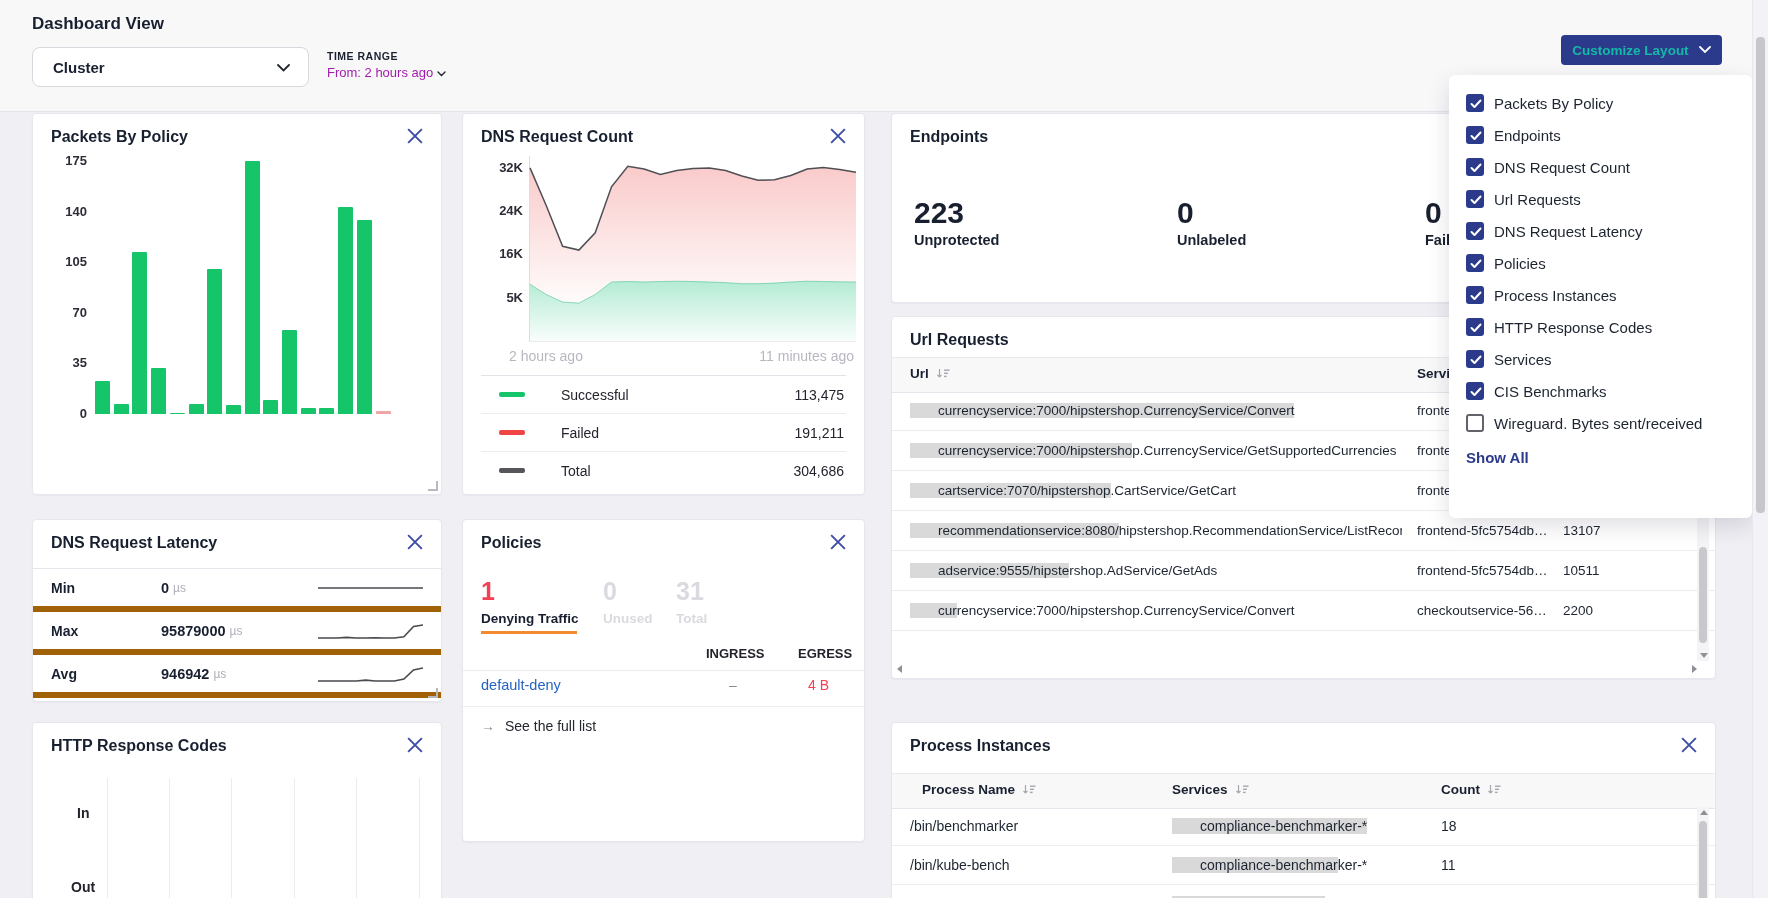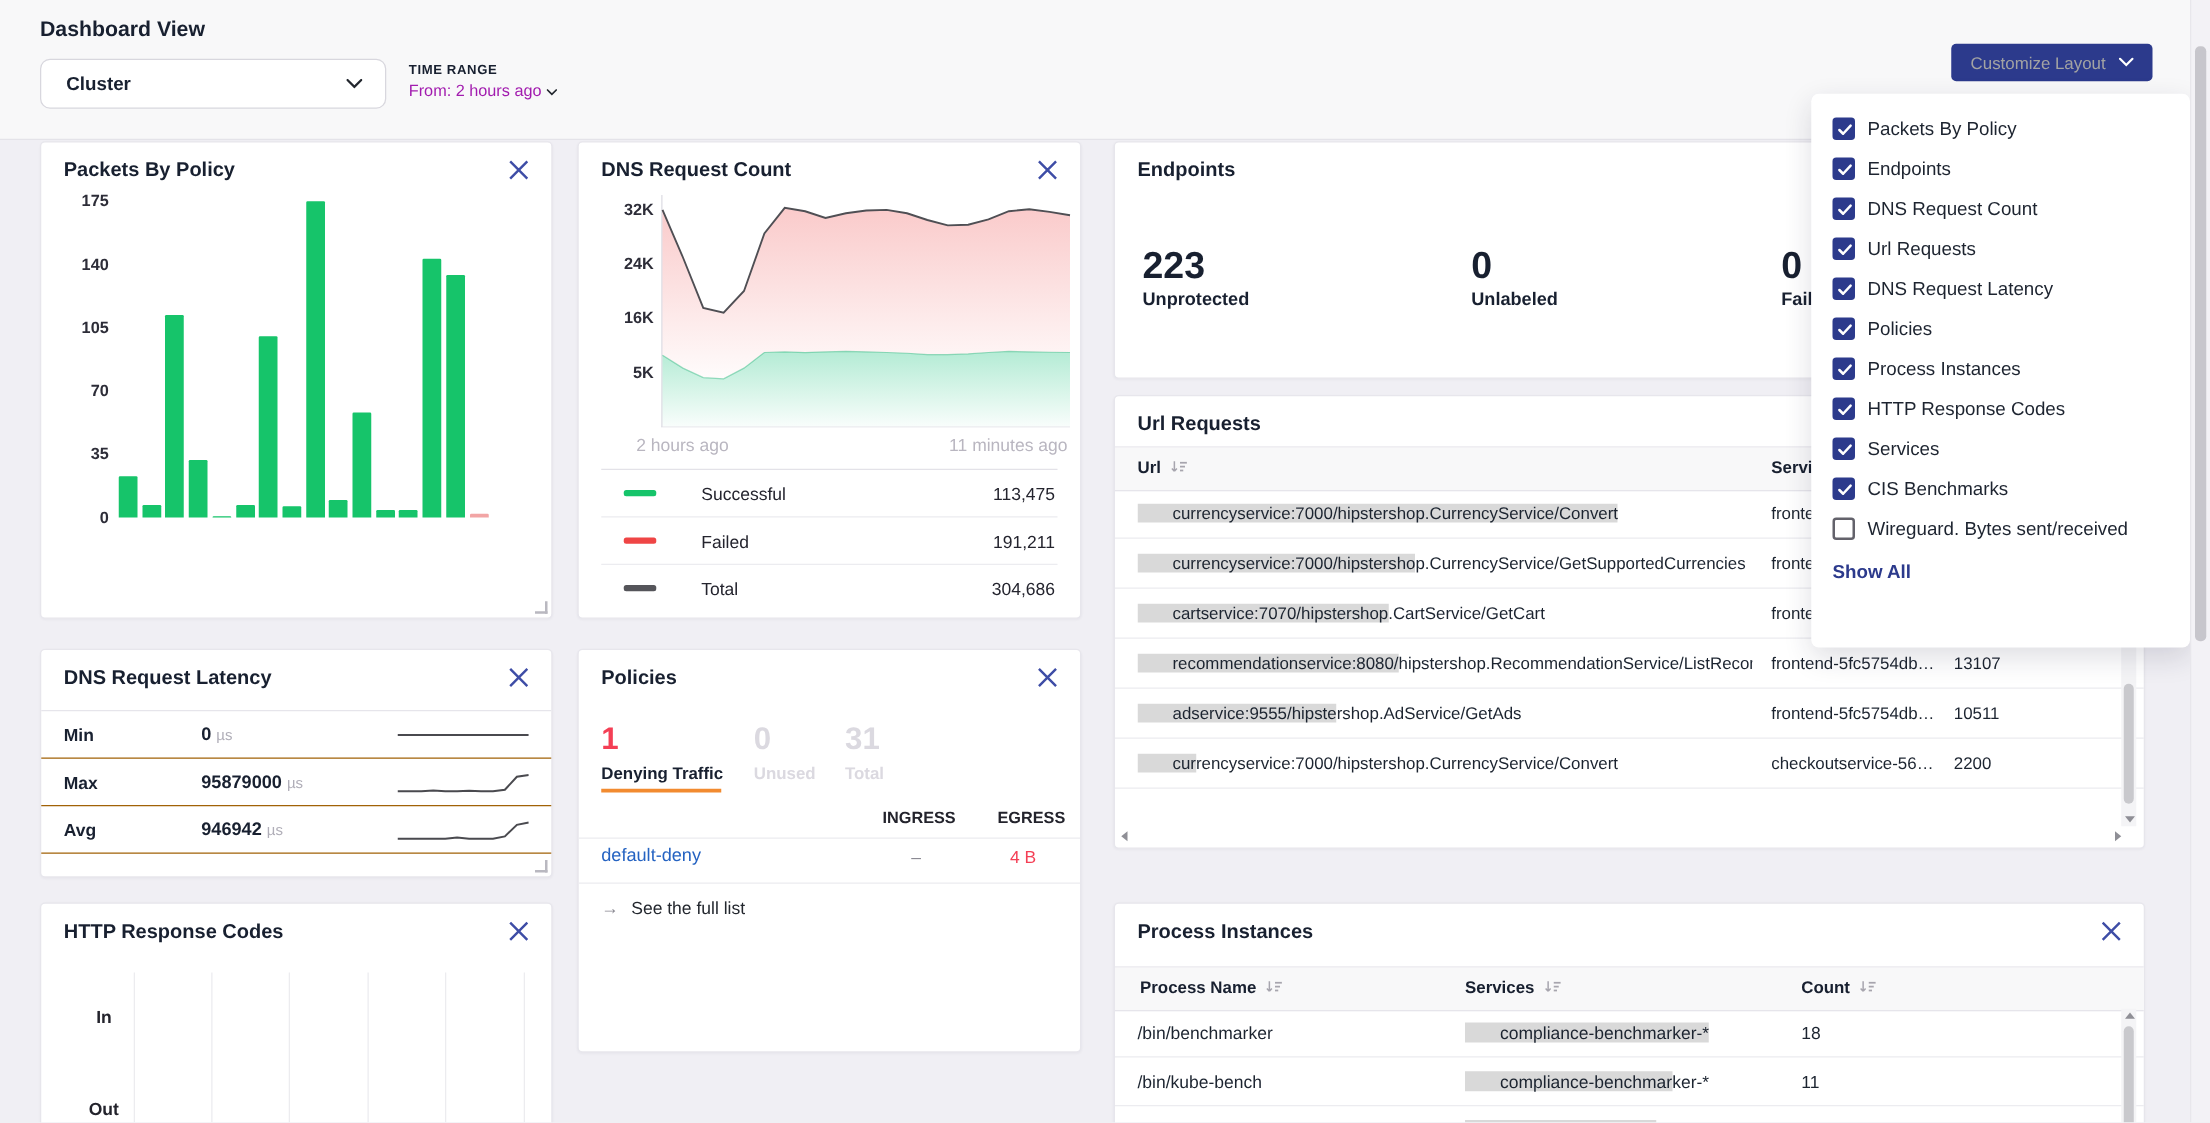--- a/index.html
+++ b/index.html
@@ -5,21 +5,21 @@
   html,body{margin:0;padding:0;overflow:hidden;}
   body{font-family:"Liberation Sans","DejaVu Sans",sans-serif;background:#f0eff4;color:#182030;}
   .app{position:relative;width:1768px;height:898px;overflow:hidden;background:#f0eff4;}
   .topbar{position:absolute;left:0;top:0;width:100%;height:111px;background:#f8f8f9;border-bottom:1px solid #e4e3e9;}
   .page-title{position:absolute;left:32px;top:14px;font-size:17px;font-weight:700;}
   .view-select{position:absolute;left:32px;top:47px;width:277px;height:40px;background:#fff;border:1px solid #d8d7de;border-radius:8px;display:flex;align-items:center;justify-content:space-between;padding:0 18px 0 20px;box-sizing:border-box;cursor:pointer;}
   .view-select .val{font-size:15px;font-weight:700;}
   .timerange{position:absolute;left:327px;top:50px;}
   .timerange .tr-label{font-size:10.5px;font-weight:700;letter-spacing:.5px;}
   .timerange .tr-from{font-size:13px;margin-top:3px;color:#a21caf;}
-  .btn-customize{position:absolute;left:1561px;top:35px;width:161px;height:30px;background:#2c3a8c;border-radius:4px;color:#a3a3a3;display:flex;align-items:center;justify-content:center;gap:10px;font-size:13.5px;font-weight:400;cursor:pointer;z-index:30;}
+  .btn-customize{position:absolute;left:1561px;top:35px;width:161px;height:30px;background:#2c3a8c;border-radius:4px;color:#14b8a6;display:flex;align-items:center;justify-content:center;gap:10px;font-size:13.5px;font-weight:700;cursor:pointer;z-index:30;}
   .card{position:absolute;background:#fff;border:1px solid #e7e6ec;border-radius:4px;box-shadow:0 1px 2px rgba(20,20,40,.04);}
   .card-title{position:absolute;left:18px;top:14px;font-size:16px;font-weight:700;}
   .xclose{position:absolute;top:14px;width:16px;height:16px;cursor:pointer;}
   .xclose svg{stroke:#3e4da6;stroke-width:1.7;fill:none;}
   
   #card-pbp{left:32px;top:113px;width:408px;height:380px;}
   #pbp-plot{position:absolute;left:62px;top:47px;width:300px;height:253px;}
   #pbp-plot .bar{position:absolute;bottom:0;border-radius:1px 1px 0 0;}
   .ytick{position:absolute;right:0;width:46px;text-align:right;font-size:13px;font-weight:600;color:#2d2d38;height:18px;line-height:18px;}
   #pbp-yaxis{position:absolute;left:8px;top:0;width:46px;height:100%;}
@@ -56,21 +56,21 @@
   #url-rows .svc{position:absolute;left:525px;top:0;height:39px;line-height:39px;width:135px;overflow:hidden;white-space:nowrap;font-size:13.5px;color:#1c2430;}
   #url-rows .cnt{position:absolute;left:671px;top:0;height:39px;line-height:39px;font-size:13.5px;color:#1c2430;}
   
   .vscroll{position:absolute;width:12px;background:#f4f4f6;}
   .vthumb{position:absolute;left:2px;width:8px;background:#c9c9cd;border-radius:4px;}
   .s-arrow{position:absolute;width:0;height:0;}
   .hscroll{position:absolute;left:2px;right:2px;height:12px;}
   
   #card-lat{left:32px;top:519px;width:408px;height:181px;}
   #lat-rows{position:absolute;left:0;right:0;top:48px;border-top:1px solid #e6e5eb;}
-  .lat-row{display:flex;align-items:center;height:37px;border-bottom:1px solid #a16207;position:relative;}
+  .lat-row{display:flex;align-items:center;height:37px;border-bottom:6px solid #a16207;position:relative;}
   .lat-label{font-size:14px;font-weight:600;margin-left:18px;width:110px;}
   .lat-val{font-size:14.5px;font-weight:600;}
   .lat-unit{font-size:12px;color:#b0aeb8;margin-left:4px;}
   .lat-spark{position:absolute;left:285px;top:8px;}
   .lat-spark polyline{fill:none;stroke:#4a4a4f;stroke-width:1.6;}
   .resize-h{position:absolute;right:3px;bottom:3px;width:8px;height:8px;border-right:2px solid #b9b8c0;border-bottom:2px solid #b9b8c0;cursor:nwse-resize;}
   
   #card-pol{left:462px;top:519px;width:401px;height:321px;}
   .pol-stat{position:absolute;top:58px;}
   .pol-stat .v{font-size:25px;font-weight:800;line-height:26px;}
@@ -378,21 +378,21 @@
     <div class="io-label" style="left:44px;top:82px;">In</div>
     <div class="io-label" style="left:38px;top:156px;">Out</div>
   </div>
 
   <div class="card" id="card-proc">
     <div class="card-title">Process Instances</div>
     <div class="xclose" style="right:18px;"><svg width="16" height="16" viewBox="0 0 14 14">
           <path d="M1 1 L13 13 M13 1 L1 13"></path>
         </svg></div>
     <div class="thead" style="top:50px;height:34px;">
-      <div class="th" style="left:20px;top:8px;">
+      <div class="th" style="left:30px;top:8px;">
         <span>Process Name</span>
         <span class="sort-icon">
             <svg width="14" height="11" viewBox="0 0 14 11">
               <path d="M3.5 1 V9 M3.5 9 L1.5 6.8 M3.5 9 L5.5 6.8" stroke="#a7a5ae" stroke-width="1.2" fill="none"></path>
               <rect x="8" y="1.5" width="5.5" height="1.4" fill="#a7a5ae"></rect>
               <rect x="8" y="4.6" width="4" height="1.4" fill="#a7a5ae"></rect>
               <rect x="8" y="7.7" width="2.6" height="1.4" fill="#a7a5ae"></rect>
             </svg>
           </span>
       </div>

